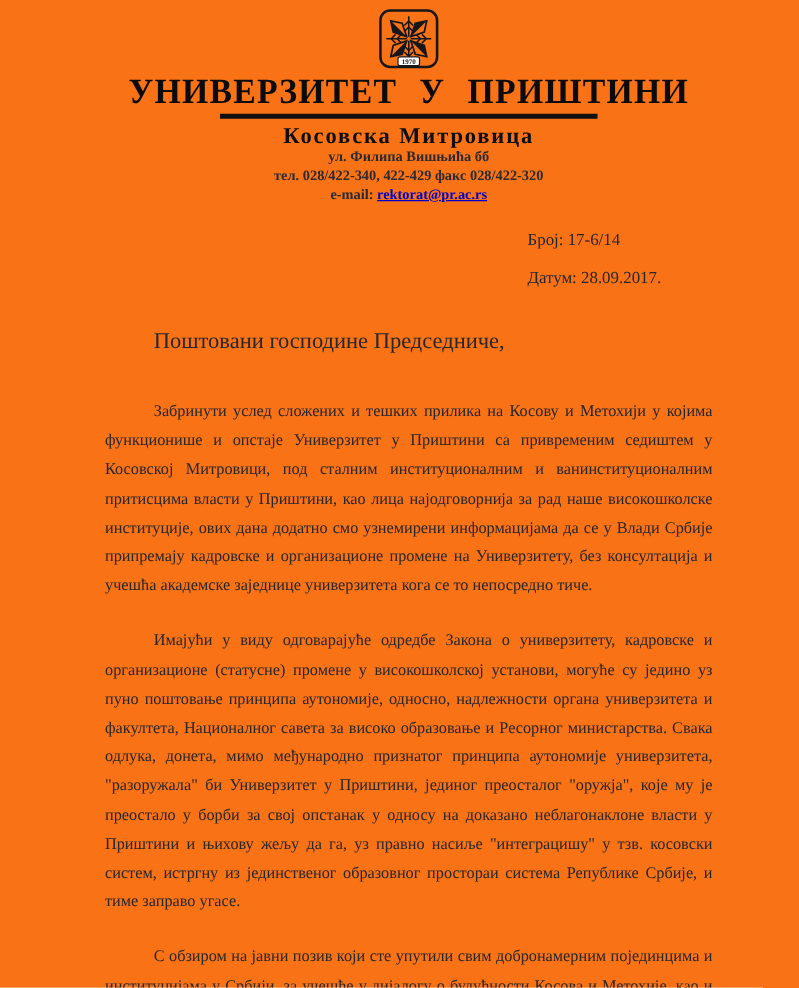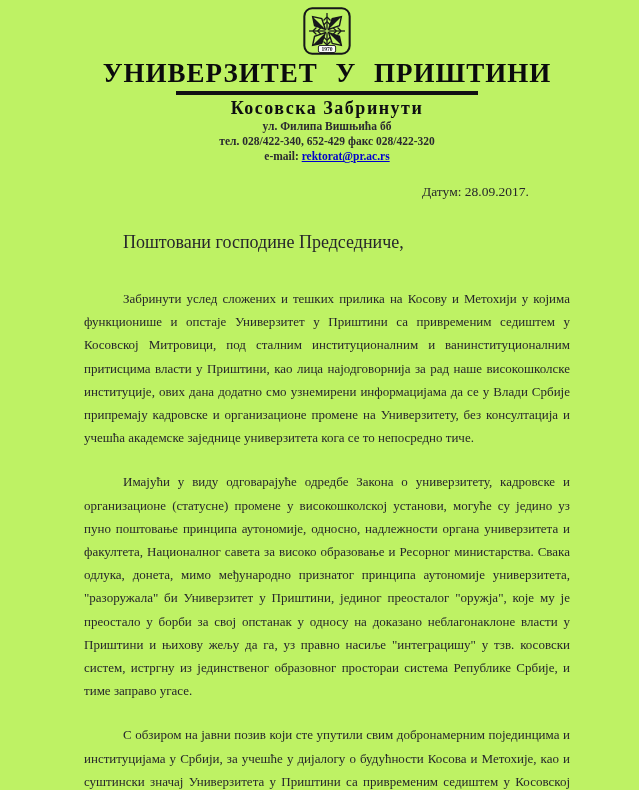--- a/index.html
+++ b/index.html
@@ -9,21 +9,21 @@
     background: #ffffff;
     font-family: "Liberation Serif", serif;
     color: #26262b;
     overflow: hidden;
   }
   .page {
     box-sizing: border-box;
     width: 639px;
     height: 790px;
     padding: 6px 69px 0 84px;
-    background: #bef264;
+    background: #f97316;
   }
   
   .letterhead { text-align: center; }
   .emblem { display: block; margin: 0 auto 2px auto; width: 50px; height: 50px; }
   .uni-name {
     font-weight: 700;
     font-size: 27px;
     letter-spacing: 1px;
     word-spacing: 10px;
     color: #0b0b0d;
@@ -95,30 +95,31 @@
       <use href="#petal" transform="rotate(45 32 32)"></use>
       <use href="#petal" transform="rotate(135 32 32)"></use>
       <use href="#petal" transform="rotate(225 32 32)"></use>
       <use href="#petal" transform="rotate(315 32 32)"></use>
       <rect x="21" y="50.5" width="22" height="9" rx="2" fill="#ffffff" stroke="#17171a" stroke-width="1.2"></rect>
       <text x="32" y="58" text-anchor="middle" font-size="7.2" font-weight="bold" fill="#17171a">1970</text>
     </svg>
 
     <div class="uni-name">УНИВЕРЗИТЕТ У ПРИШТИНИ</div>
     <div class="rule"></div>
-    <div class="city">Косовска Забринути</div>
+    <div class="city">Косовска Митровица</div>
     <div class="addr">ул. Филипа Вишњића бб</div>
-    <div class="addr">тел. 028/422-340, 652-429 факс 028/422-320</div>
+    <div class="addr">тел. 028/422-340, 422-429 факс 028/422-320</div>
     <div class="addr email-line">
       <span>e-mail:</span>
       <a href="#">rektorat@pr.ac.rs</a>
     </div>
   </header>
 
   <section class="meta">
+    <div>Број: 17-6/14</div>
     <div>Датум: 28.09.2017.</div>
   </section>
 
   <main class="body">
     <p class="salutation">Поштовани господине Председниче,</p>
     <p class="para">Забринути услед сложених и тешких прилика на Косову и Метохији у којима функционише и опстаје Универзитет у Приштини са привременим седиштем у Косовској Митровици, под сталним институционалним и ванинституционалним притисцима власти у Приштини, као лица најодговорнија за рад наше високошколске институције, ових дана додатно смо узнемирени информацијама да се у Влади Србије припремају кадровске и организационе промене на Универзитету, без консултација и учешћа академске заједнице универзитета кога се то непосредно тиче.</p>
     <p class="para">Имајући у виду одговарајуће одредбе Закона о универзитету, кадровске и организационе (статусне) промене у високошколској установи, могуће су једино уз пуно поштовање принципа аутономије, односно, надлежности органа универзитета и факултета, Националног савета за високо образовање и Ресорног министарства. Свака одлука, донета, мимо међународно признатог принципа аутономије универзитета, "разоружала" би Универзитет у Приштини, јединог преосталог "оружја", које му је преостало у борби за свој опстанак у односу на доказано неблагонаклоне власти у Приштини и њихову жељу да га, уз правно насиље "интеграцишу" у тзв. косовски систем, истргну из јединственог образовног простораи система Републике Србије, и тиме заправо угасе.</p>
     <p class="para">С обзиром на јавни позив који сте упутили свим добронамерним појединцима и институцијама у Србији, за учешће у дијалогу о будућности Косова и Метохије, као и суштински значај Универзитета у Приштини са привременим седиштем у Косовској Митровици, по опстанак и положај српског народа на Косову и Метохији, сматрамо да будући положај и опстанак Универзитета треба да буду незаобилазни део тог дијалога.</p>
   </main>
 

